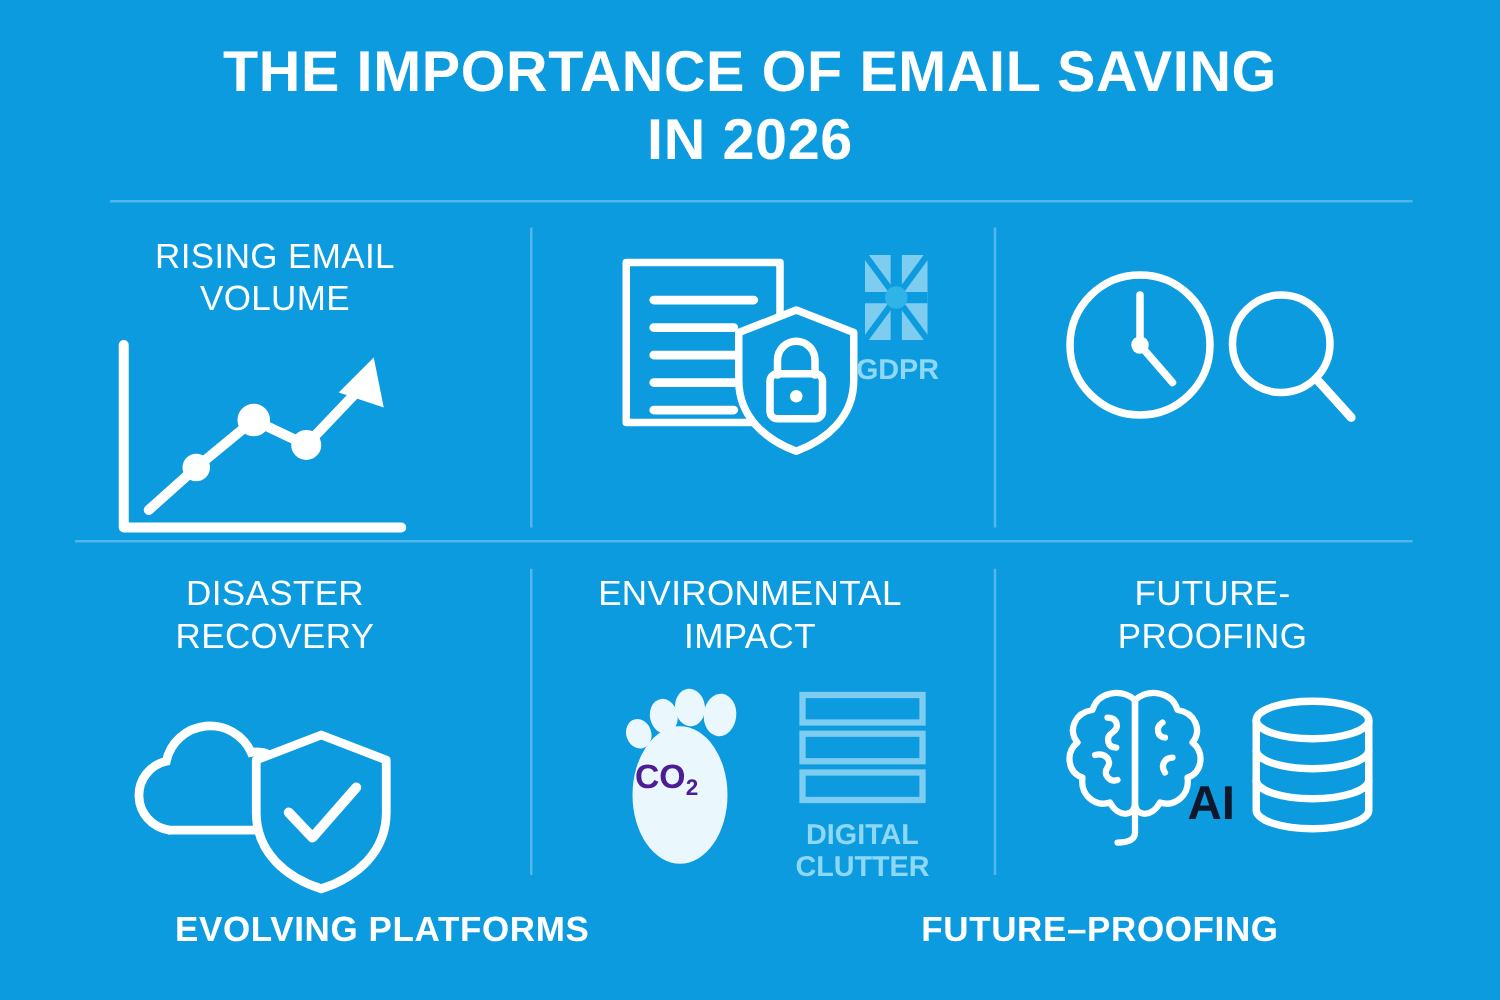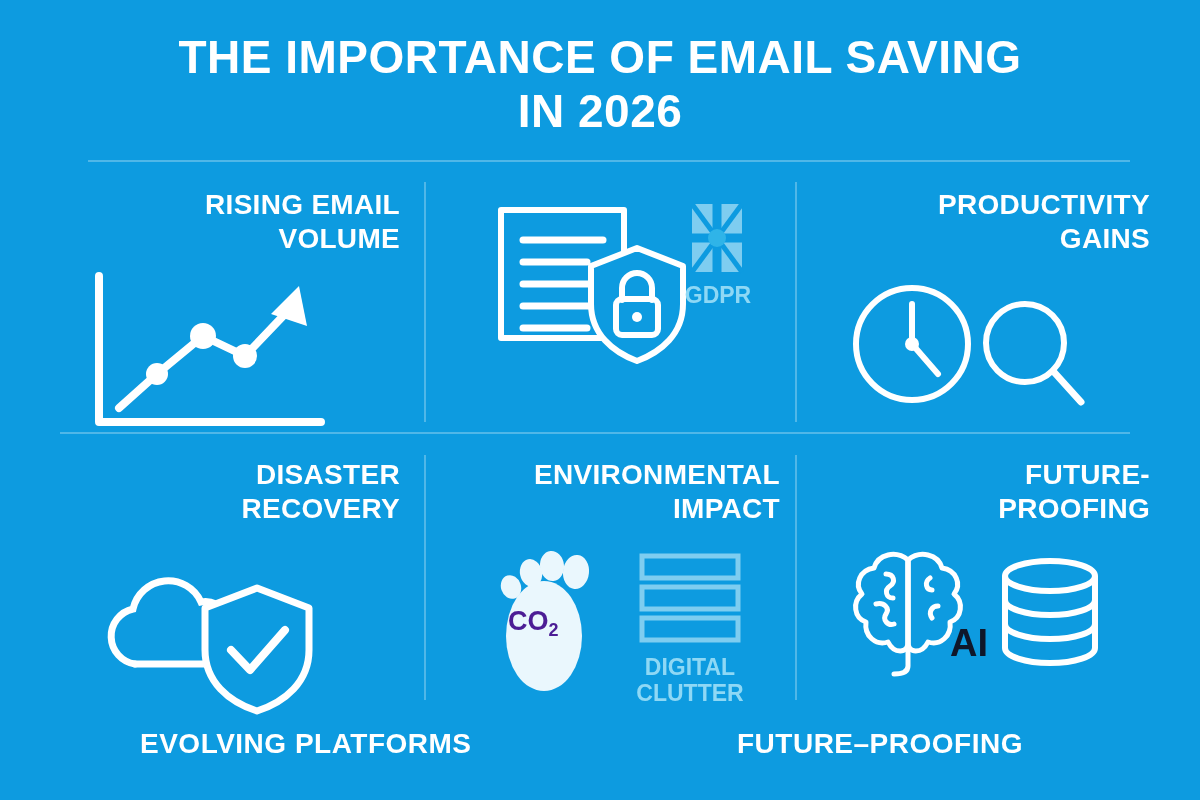--- a/index.html
+++ b/index.html
@@ -47,23 +47,23 @@
   }
 
   
   .cell {
     position: absolute;
     width: 360px;
   }
   .cell-title {
     color: #ffffff;
     font-size: 28px;
-    font-weight: bold;
+    font-weight: normal;
     line-height: 34px;
-    text-align: right;
+    text-align: center;
     text-transform: uppercase;
     letter-spacing: 0.3px;
   }
   .cell-art {
     position: relative;
     width: 360px;
     height: 175px;
   }
   .cell-art svg { display: block; }
   .art-abs { position: absolute; }
@@ -175,24 +175,20 @@
           <line x1="27" y1="2" x2="27" y2="70"></line>
           <line x1="2" y1="36" x2="52" y2="36"></line>
         </g>
         <circle cx="27" cy="36" r="9" fill="#2fb4e8"></circle>
       </svg>
       <div class="caption-sm" style="left:255px; top:80px; width:86px;">GDPR</div>
     </div>
   </div>
 
   <div class="cell" style="left:790px; top:188px;">
-    <div class="cell-title">
-      <span>PRODUCTIVITY</span><br>
-      <span>GAINS</span>
-    </div>
     <div class="cell-art" style="margin-top:14px;">
       <svg class="art-abs" style="left:60px; top:12px;" width="125" height="125" viewBox="0 0 125 125">
         <circle cx="62" cy="62" r="56" fill="none" stroke="#ffffff" stroke-width="6"></circle>
         <line x1="62" y1="62" x2="62" y2="22" stroke="#ffffff" stroke-width="6" stroke-linecap="round"></line>
         <line x1="62" y1="62" x2="88" y2="92" stroke="#ffffff" stroke-width="6" stroke-linecap="round"></line>
         <circle cx="62" cy="62" r="7" fill="#ffffff"></circle>
       </svg>
       <svg class="art-abs" style="left:190px; top:28px;" width="110" height="115" viewBox="0 0 110 115">
         <circle cx="45" cy="45" r="39" fill="none" stroke="#ffffff" stroke-width="6"></circle>
         <line x1="73" y1="73" x2="101" y2="104" stroke="#ffffff" stroke-width="7" stroke-linecap="round"></line>

